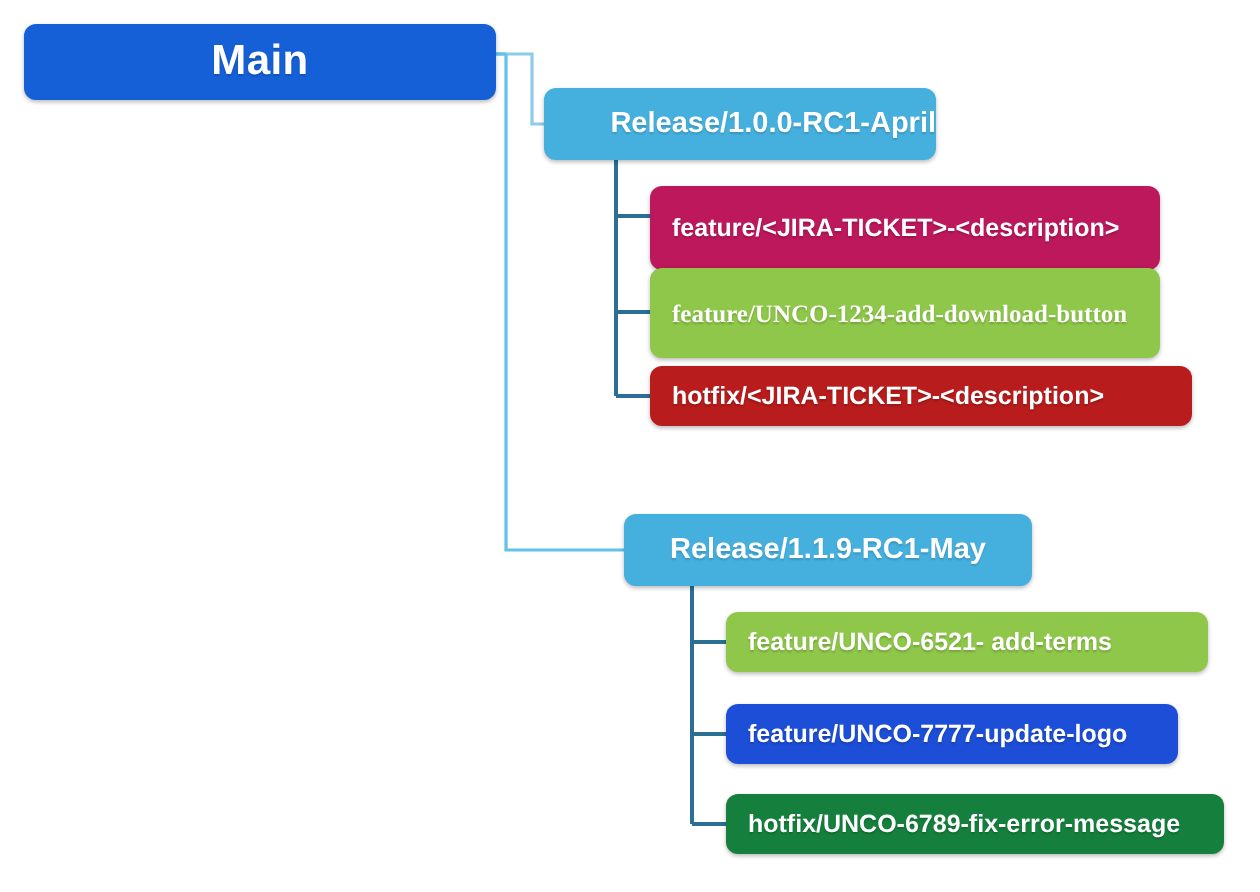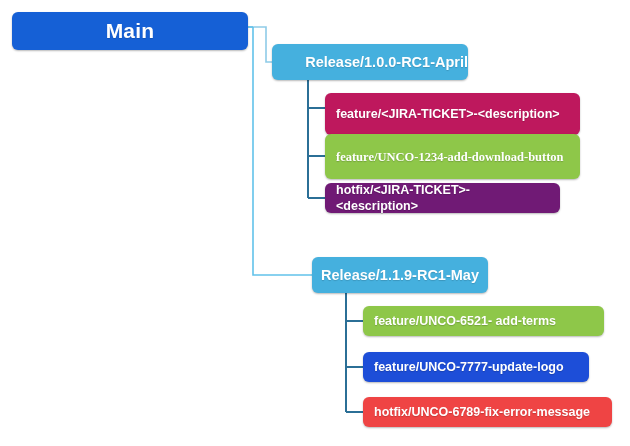--- a/index.html
+++ b/index.html
@@ -121,33 +121,33 @@
   </div>
 
   <div class="node node--feature" style="left: 325px; top: 93px; width: 255px; height: 42px; background: #be185d;">
     <span class="node-label">feature/&lt;JIRA-TICKET&gt;-&lt;description&gt;</span>
   </div>
 
   <div class="node node--feature" style="left: 325px; top: 134px; width: 255px; height: 45px; background: rgb(142, 199, 73); font-family: Liberation Serif, serif;">
     <span class="node-label">feature/UNCO-1234-add-download-button</span>
   </div>
 
-  <div class="node node--hotfix" style="left: 325px; top: 183px; width: 235px; height: 30px; background: #701a75;">
+  <div class="node node--hotfix" style="left: 325px; top: 183px; width: 271px; height: 30px; background: #b91c1c;">
     <span class="node-label">hotfix/&lt;JIRA-TICKET&gt;-&lt;description&gt;</span>
   </div>
 
-  <div class="node node--release" style="left: 312px; top: 257px; width: 176px; height: 36px; background: rgb(69, 176, 222);">
+  <div class="node node--release" style="left: 312px; top: 257px; width: 204px; height: 36px; background: rgb(69, 176, 222);">
     <span class="node-label">Release/1.1.9-RC1-May</span>
   </div>
 
   <div class="node node--feature" style="left: 363px; top: 306px; width: 241px; height: 30px; background: rgb(142, 199, 73);">
     <span class="node-label">feature/UNCO-6521- add-terms</span>
   </div>
 
   <div class="node node--feature" style="left: 363px; top: 352px; width: 226px; height: 30px; background: #1d4ed8;">
     <span class="node-label">feature/UNCO-7777-update-logo</span>
   </div>
 
-  <div class="node node--hotfix" style="left: 363px; top: 397px; width: 249px; height: 30px; background: #ef4444;">
+  <div class="node node--hotfix" style="left: 363px; top: 397px; width: 249px; height: 30px; background: #15803d;">
     <span class="node-label">hotfix/UNCO-6789-fix-error-message</span>
   </div>
 
 </div>
 
 </body></html>

